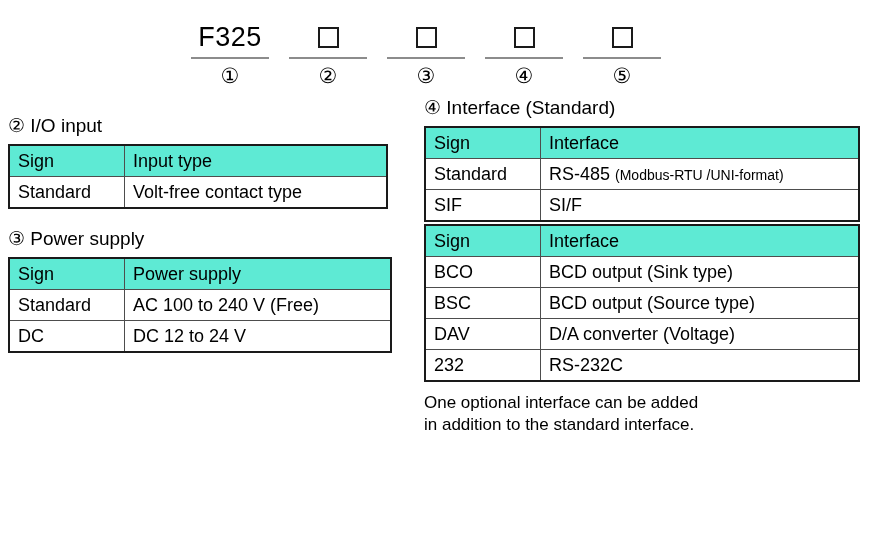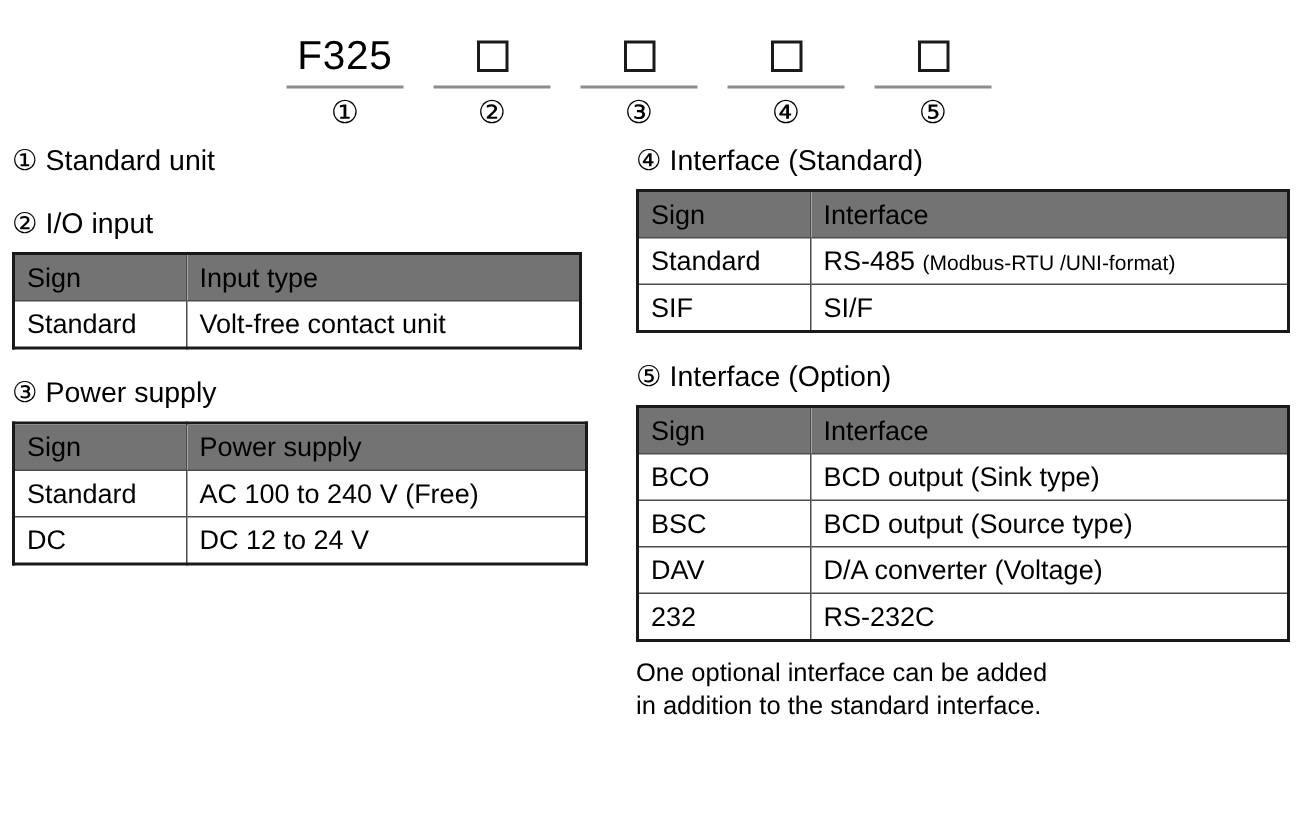--- a/index.html
+++ b/index.html
@@ -100,21 +100,21 @@
     font-size: 18px;
     font-weight: normal;
     text-align: left;
     padding: 2px 8px;
     height: 26px;
     line-height: 22px;
     white-space: nowrap;
     overflow: hidden;
   }
   table.spec thead th {
-    background: #737373;
+    background: #5eead4;
   }
   table.spec .sign-col { width: 98px; }
 
   #tbl-io { width: 380px; }
   #tbl-io .sign-col { width: 98px; }
 
   #tbl-power { width: 384px; }
   #tbl-power .sign-col { width: 98px; }
 
   #tbl-ifstd { width: 436px; }
@@ -174,34 +174,33 @@
         <span class="empty-box"></span>
       </div>
     <div class="rule"></div>
     <div class="marker">⑤</div>
   </div>
 
 </div>
 
 <div id="col-left">
 
-  <div class="section-title">① Standard unit</div>
 
   <div class="section-title title-gap">② I/O input</div>
   <table class="spec" id="tbl-io">
     <thead>
       <tr>
         <th class="sign-col">Sign</th>
         <th>Input type</th>
       </tr>
     </thead>
     <tbody>
       <tr>
         <td>Standard</td>
-        <td>Volt-free contact unit</td>
+        <td>Volt-free contact type</td>
       </tr>
     </tbody>
   </table>
 
   <div class="section-title title-gap">③ Power supply</div>
   <table class="spec" id="tbl-power">
     <thead>
       <tr>
         <th class="sign-col">Sign</th>
         <th>Power supply</th>
@@ -236,21 +235,20 @@
         <td>Standard</td>
         <td><span>RS-485</span> <span class="small-note">(Modbus-RTU /UNI-format)</span></td>
       </tr>
       <tr>
         <td>SIF</td>
         <td>SI/F</td>
       </tr>
     </tbody>
   </table>
 
-  <div class="section-title title-gap">⑤ Interface (Option)</div>
   <table class="spec" id="tbl-ifopt">
     <thead>
       <tr>
         <th class="sign-col">Sign</th>
         <th>Interface</th>
       </tr>
     </thead>
     <tbody>
       <tr>
         <td>BCO</td>

